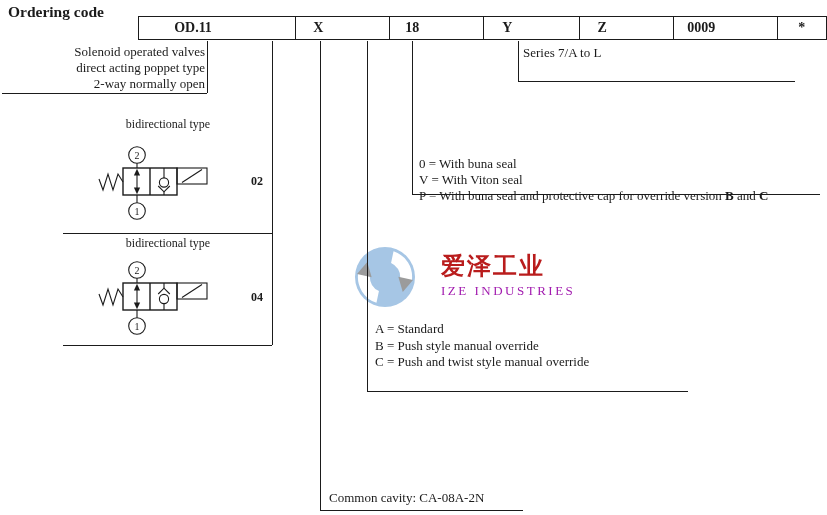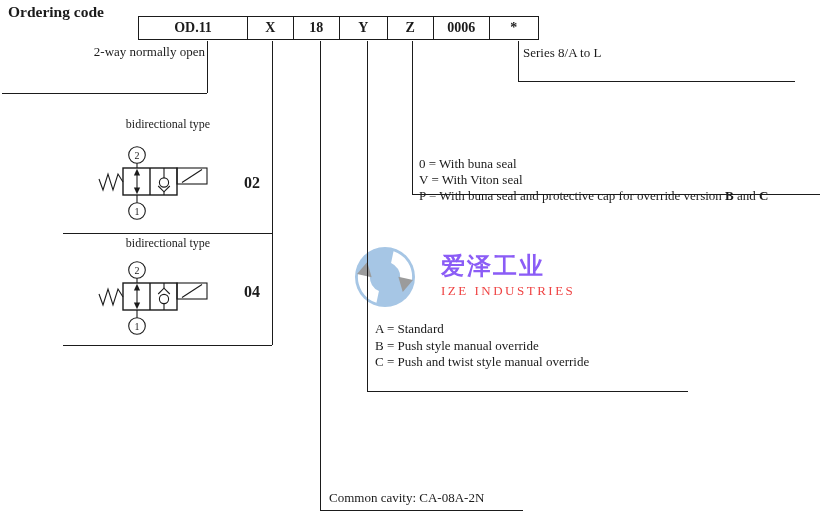--- a/index.html
+++ b/index.html
@@ -6,77 +6,79 @@
   #canvas{
     position:relative;width:827px;height:515px;background:#ffffff;
     font-family:Liberation Serif, serif;color:#1b1b1b;overflow:hidden;
   }
   .abs{position:absolute;}
   .vline{position:absolute;width:1px;background:#1b1b1b;z-index:2;}
   .hline{position:absolute;height:1px;background:#1b1b1b;z-index:2;}
   .txt{position:absolute;font-size:13px;line-height:16px;white-space:nowrap;z-index:3;}
   #page-title{left:8px;top:3px;font-size:15.5px;font-weight:bold;}
   
-  #code-row{left:138px;top:16px;display:flex;border:1.5px solid #1b1b1b;z-index:3;background:#fff;}
+  #code-row{left:138px;top:16px;display:flex;border:1.5px solid #1b1b1b;z-index:3;background:#fff;gap:48px;}
   .code-cell{height:22px;line-height:22px;text-align:center;font-weight:bold;font-size:14px;
              border-left:1.5px solid #1b1b1b;}
   .code-cell:first-child{border-left:none;}
   
   #product-block{left:0;top:44px;width:205px;text-align:right;}
   #series-block{left:523px;top:45px;}
   #seal-block{left:419px;top:132px;line-height:16.2px;margin-top:24px;}
   #override-block{left:375px;top:321px;line-height:16.6px;}
   #cavity-text{left:329px;top:490px;}
   .sec-title{position:absolute;left:65px;width:206px;text-align:center;font-size:12px;z-index:3;}
-  .sec-code{position:absolute;width:26px;text-align:left;font-weight:bold;font-size:16px;z-index:3;}
+  .sec-code{position:absolute;width:26px;text-align:center;font-weight:bold;font-size:12px;z-index:3;}
   
   #watermark{position:absolute;left:355px;top:247px;z-index:0;}
-  #wm-cn{position:absolute;left:441px;top:250px;font-size:24px;font-weight:bold;color:#8b5cf6;z-index:1;letter-spacing:2px;}
-  #wm-en{position:absolute;left:441px;top:283px;font-size:13px;color:#ef4444;letter-spacing:2.5px;z-index:1;}
+  #wm-cn{position:absolute;left:441px;top:250px;font-size:24px;font-weight:bold;color:#b91c1c;z-index:1;letter-spacing:2px;}
+  #wm-en{position:absolute;left:441px;top:283px;font-size:13px;color:#a21caf;letter-spacing:2.5px;z-index:1;}
   svg{display:block;}
   .valve-svg{position:absolute;left:95px;z-index:2;}
 </style>
 </head>
 <body>
 
 <div id="canvas">
 
   <div id="page-title" class="abs">Ordering code</div>
 
   <div id="code-row" class="abs">
     <div class="code-cell" style="width:108px">OD.11</div>
     <div class="code-cell" style="width:44.5px">X</div>
     <div class="code-cell" style="width:45.5px">18</div>
     <div class="code-cell" style="width:46.5px">Y</div>
     <div class="code-cell" style="width:45.5px">Z</div>
-    <div class="code-cell" style="width:54.5px">0006</div>
+    <div class="code-cell" style="width:54.5px">0009</div>
     <div class="code-cell" style="width:48.5px">*</div>
   </div>
 
   <div class="vline" style="left:207px;top:41px;height:52px"></div>
   <div class="vline" style="left:272px;top:41px;height:304px"></div>
   <div class="vline" style="left:320px;top:41px;height:469px"></div>
   <div class="vline" style="left:367px;top:41px;height:350px"></div>
   <div class="vline" style="left:412px;top:41px;height:153px"></div>
   <div class="vline" style="left:518px;top:41px;height:40px"></div>
 
   <div class="hline" style="left:2px;top:93px;width:205px"></div>
   <div class="hline" style="left:518px;top:81px;width:277px"></div>
   <div class="hline" style="left:412px;top:194px;width:408px"></div>
   <div class="hline" style="left:367px;top:391px;width:321px"></div>
   <div class="hline" style="left:320px;top:510px;width:203px"></div>
   <div class="hline" style="left:63px;top:233px;width:209px"></div>
   <div class="hline" style="left:63px;top:345px;width:209px"></div>
 
   <div id="product-block" class="txt">
+    <div>Solenoid operated valves</div>
+    <div>direct acting poppet type</div>
     <div>2-way normally open</div>
   </div>
 
   <div id="series-block" class="txt">
-    <div>Series 8/A to L</div>
+    <div>Series 7/A to L</div>
   </div>
 
   <div class="sec-title" style="top:117px">bidirectional type</div>
   <svg class="valve-svg" style="top:133px" width="115" height="100" viewBox="0 0 115 100" fill="none" stroke="#1b1b1b" stroke-width="1.1">
     <circle cx="42" cy="22" r="8.3"></circle>
     <text x="42" y="25.8" text-anchor="middle" stroke="none" fill="#1b1b1b" font-size="10">2</text>
     <line x1="42" y1="30.3" x2="42" y2="35"></line>
     <rect x="28" y="35" width="54" height="27" stroke-width="1.4"></rect>
     <line x1="55" y1="35" x2="55" y2="62" stroke-width="1.4"></line>
     <line x1="42" y1="40.5" x2="42" y2="56.5"></line>
@@ -109,21 +111,21 @@
     <path d="M63.2 46 L69 40.2 L74.8 46"></path>
     <circle cx="69" cy="51" r="4.6"></circle>
     <line x1="69" y1="55.6" x2="69" y2="62"></line>
     <rect x="82" y="35" width="30" height="16"></rect>
     <line x1="87" y1="49.5" x2="107" y2="36.5"></line>
     <polyline points="28,49 23,41 18,57 13,41 8,57 4,46"></polyline>
     <line x1="42" y1="62" x2="42" y2="69.7"></line>
     <circle cx="42" cy="78" r="8.3"></circle>
     <text x="42" y="81.8" text-anchor="middle" stroke="none" fill="#1b1b1b" font-size="10">1</text>
   </svg>
-  <div class="sec-code" style="left:244px;top:283px">04</div>
+  <div class="sec-code" style="left:244px;top:290px">04</div>
 
   <div id="seal-block" class="txt">
     <div><span>0 = With buna seal</span></div>
     <div><span>V = With Viton seal</span></div>
     <div><span>P = With buna seal and protective cap for override version </span><b>B</b><span> and </span><b>C</b></div>
   </div>
 
   <div id="override-block" class="txt">
     <div>A = Standard</div>
     <div>B = Push style manual override</div>

